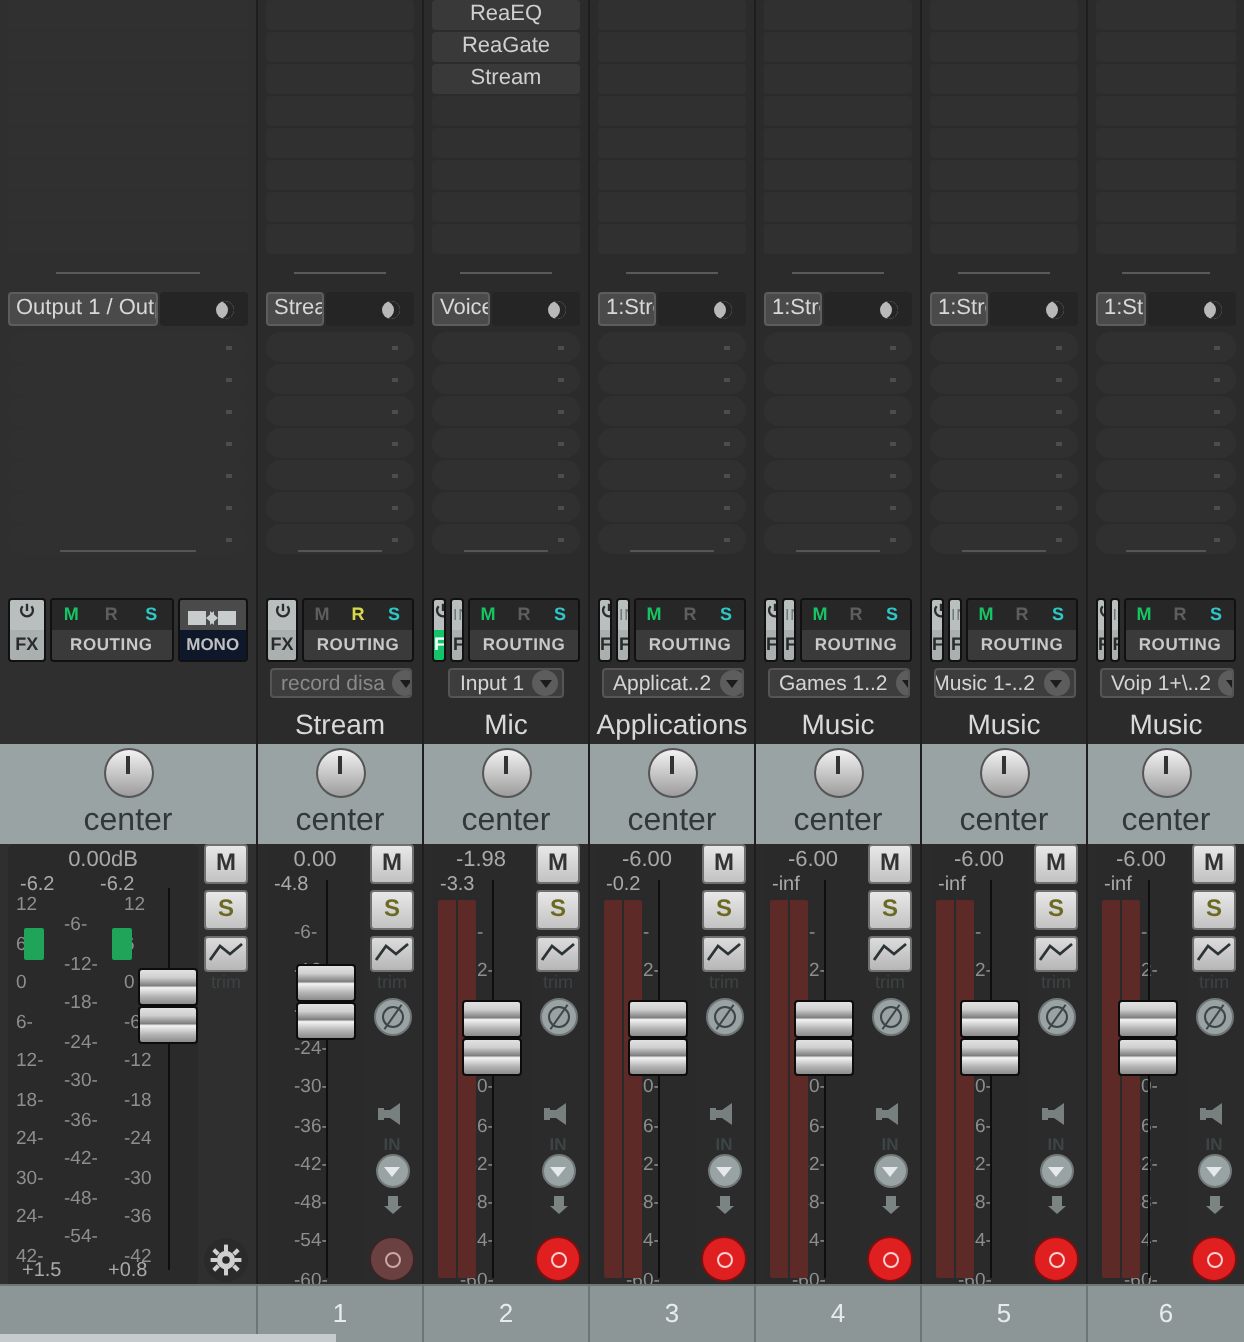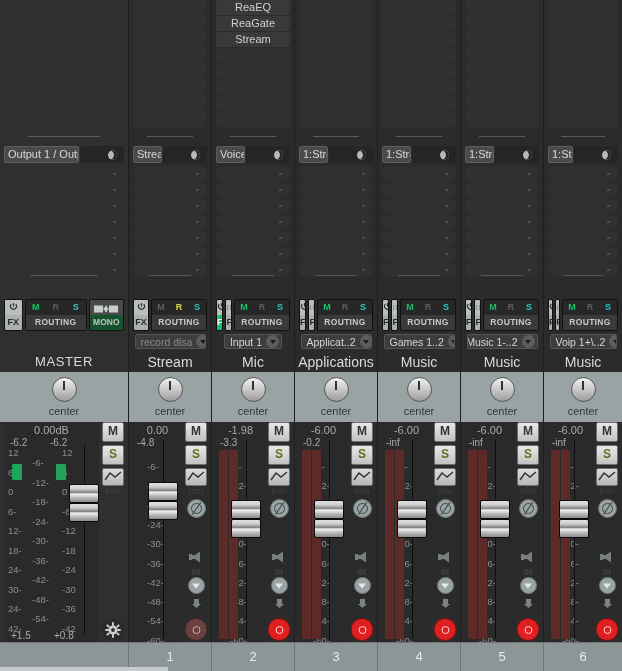--- a/index.html
+++ b/index.html
@@ -87,21 +87,21 @@
   .routebtn{min-width:56px;}
   .routebtn .cellTop{background:#272727;display:flex;}
   .routebtn .cellTop span{flex:1;font-size:9px;font-weight:bold;}
   .routebtn .cellBot{background:#3a3a3a;color:#c9c9c9;font-size:8.5px;letter-spacing:.3px;}
   .m-on{color:#16c464;} .m-off{color:#5e5e5e;}
   .r-on{color:#d8d84a;} .r-off{color:#5e5e5e;}
   .s-on{color:#2fc6c6;}
 
   .monobtn{width:50px;}
   .monobtn .cellTop{background:#4a4a4a;position:relative;}
-  .monobtn .cellBot{background:#14532d;color:#c0c0c0;font-size:8.5px;}
+  .monobtn .cellBot{background:#0f172a;color:#c0c0c0;font-size:8.5px;}
   .mono-glyph{position:absolute;left:50%;top:50%;transform:translate(-50%,-50%);
     width:26px;height:9px;}
 
   
   .inputrow{position:absolute;left:0;right:0;top:334px;height:17px;display:flex;justify-content:center;}
   .inputsel{
     background:#3d3d3d;border:1px solid #555;border-radius:2px;height:15px;line-height:14px;
     display:flex;align-items:center;padding:0 2px 0 5px;box-sizing:border-box;
     color:#d5d5d5;font-size:10.5px;white-space:nowrap;overflow:hidden;
   }
@@ -119,21 +119,21 @@
   
   .panarea{position:absolute;left:0;right:0;top:372px;height:50px;background:#9aa3a3;
     display:flex;flex-direction:column;align-items:center;justify-content:center;}
   .panarea.master{background:#9aa3a3;}
   .knob{
     width:25px;height:25px;border-radius:50%;
     background:linear-gradient(#f2f2f2,#9d9d9d);
     border:1px solid #555;position:relative;box-sizing:border-box;
   }
   .knob:after{content:"";position:absolute;left:50%;top:3px;margin-left:-1px;width:1.5px;height:9px;background:#333;}
-  .panlabel{font-size:11px;color:#30383a;margin-top:3px;}
+  .panlabel{font-size:16px;color:#30383a;margin-top:3px;}
 
   
   .meterblock{position:absolute;left:0;right:0;top:422px;bottom:28px;display:flex;padding:0 4px;box-sizing:border-box;gap:3px;}
   .meterwrap{
     flex:1 1 auto;background:#2a2a2a;border-radius:3px;position:relative;overflow:hidden;
   }
   .meterwrap.master{background:#2a2a2a;}
   .vval{position:absolute;top:2px;left:0;right:0;text-align:center;font-size:11px;color:#a9a9a9;}
   .peak{position:absolute;top:15px;font-size:10px;color:#a9a9a9;}
 
@@ -251,21 +251,20 @@
             <div class="mono-glyph"><svg width="26" height="9" viewBox="0 0 26 9">
                 <path d="M1 1 L1 8 L10 8 L10 1 Z" fill="#c8cccc"></path>
                 <path d="M10 4.5 L14 1 L14 8 Z" fill="#c8cccc"></path>
                 <path d="M16 1 L16 8 L25 8 L25 1 Z" fill="#c8cccc"></path>
                 <path d="M16 4.5 L12 1 L12 8 Z" fill="#c8cccc"></path>
               </svg></div>
           </div>
           <div class="cellBot">MONO</div>
         </div>
       </div>
-      <div class="namerow master">MASTER</div>
       <div class="panarea master">
         <div class="knob"></div>
         <div class="panlabel">center</div>
       </div>
       <div class="meterblock">
         <div class="meterwrap master">
           <div class="vval">0.00dB</div>
           <div class="peak" style="left: 6px;">-6.2</div>
           <div class="peak" style="left: 46px;">-6.2</div>
           <div class="scale" style="left: 4px;">

